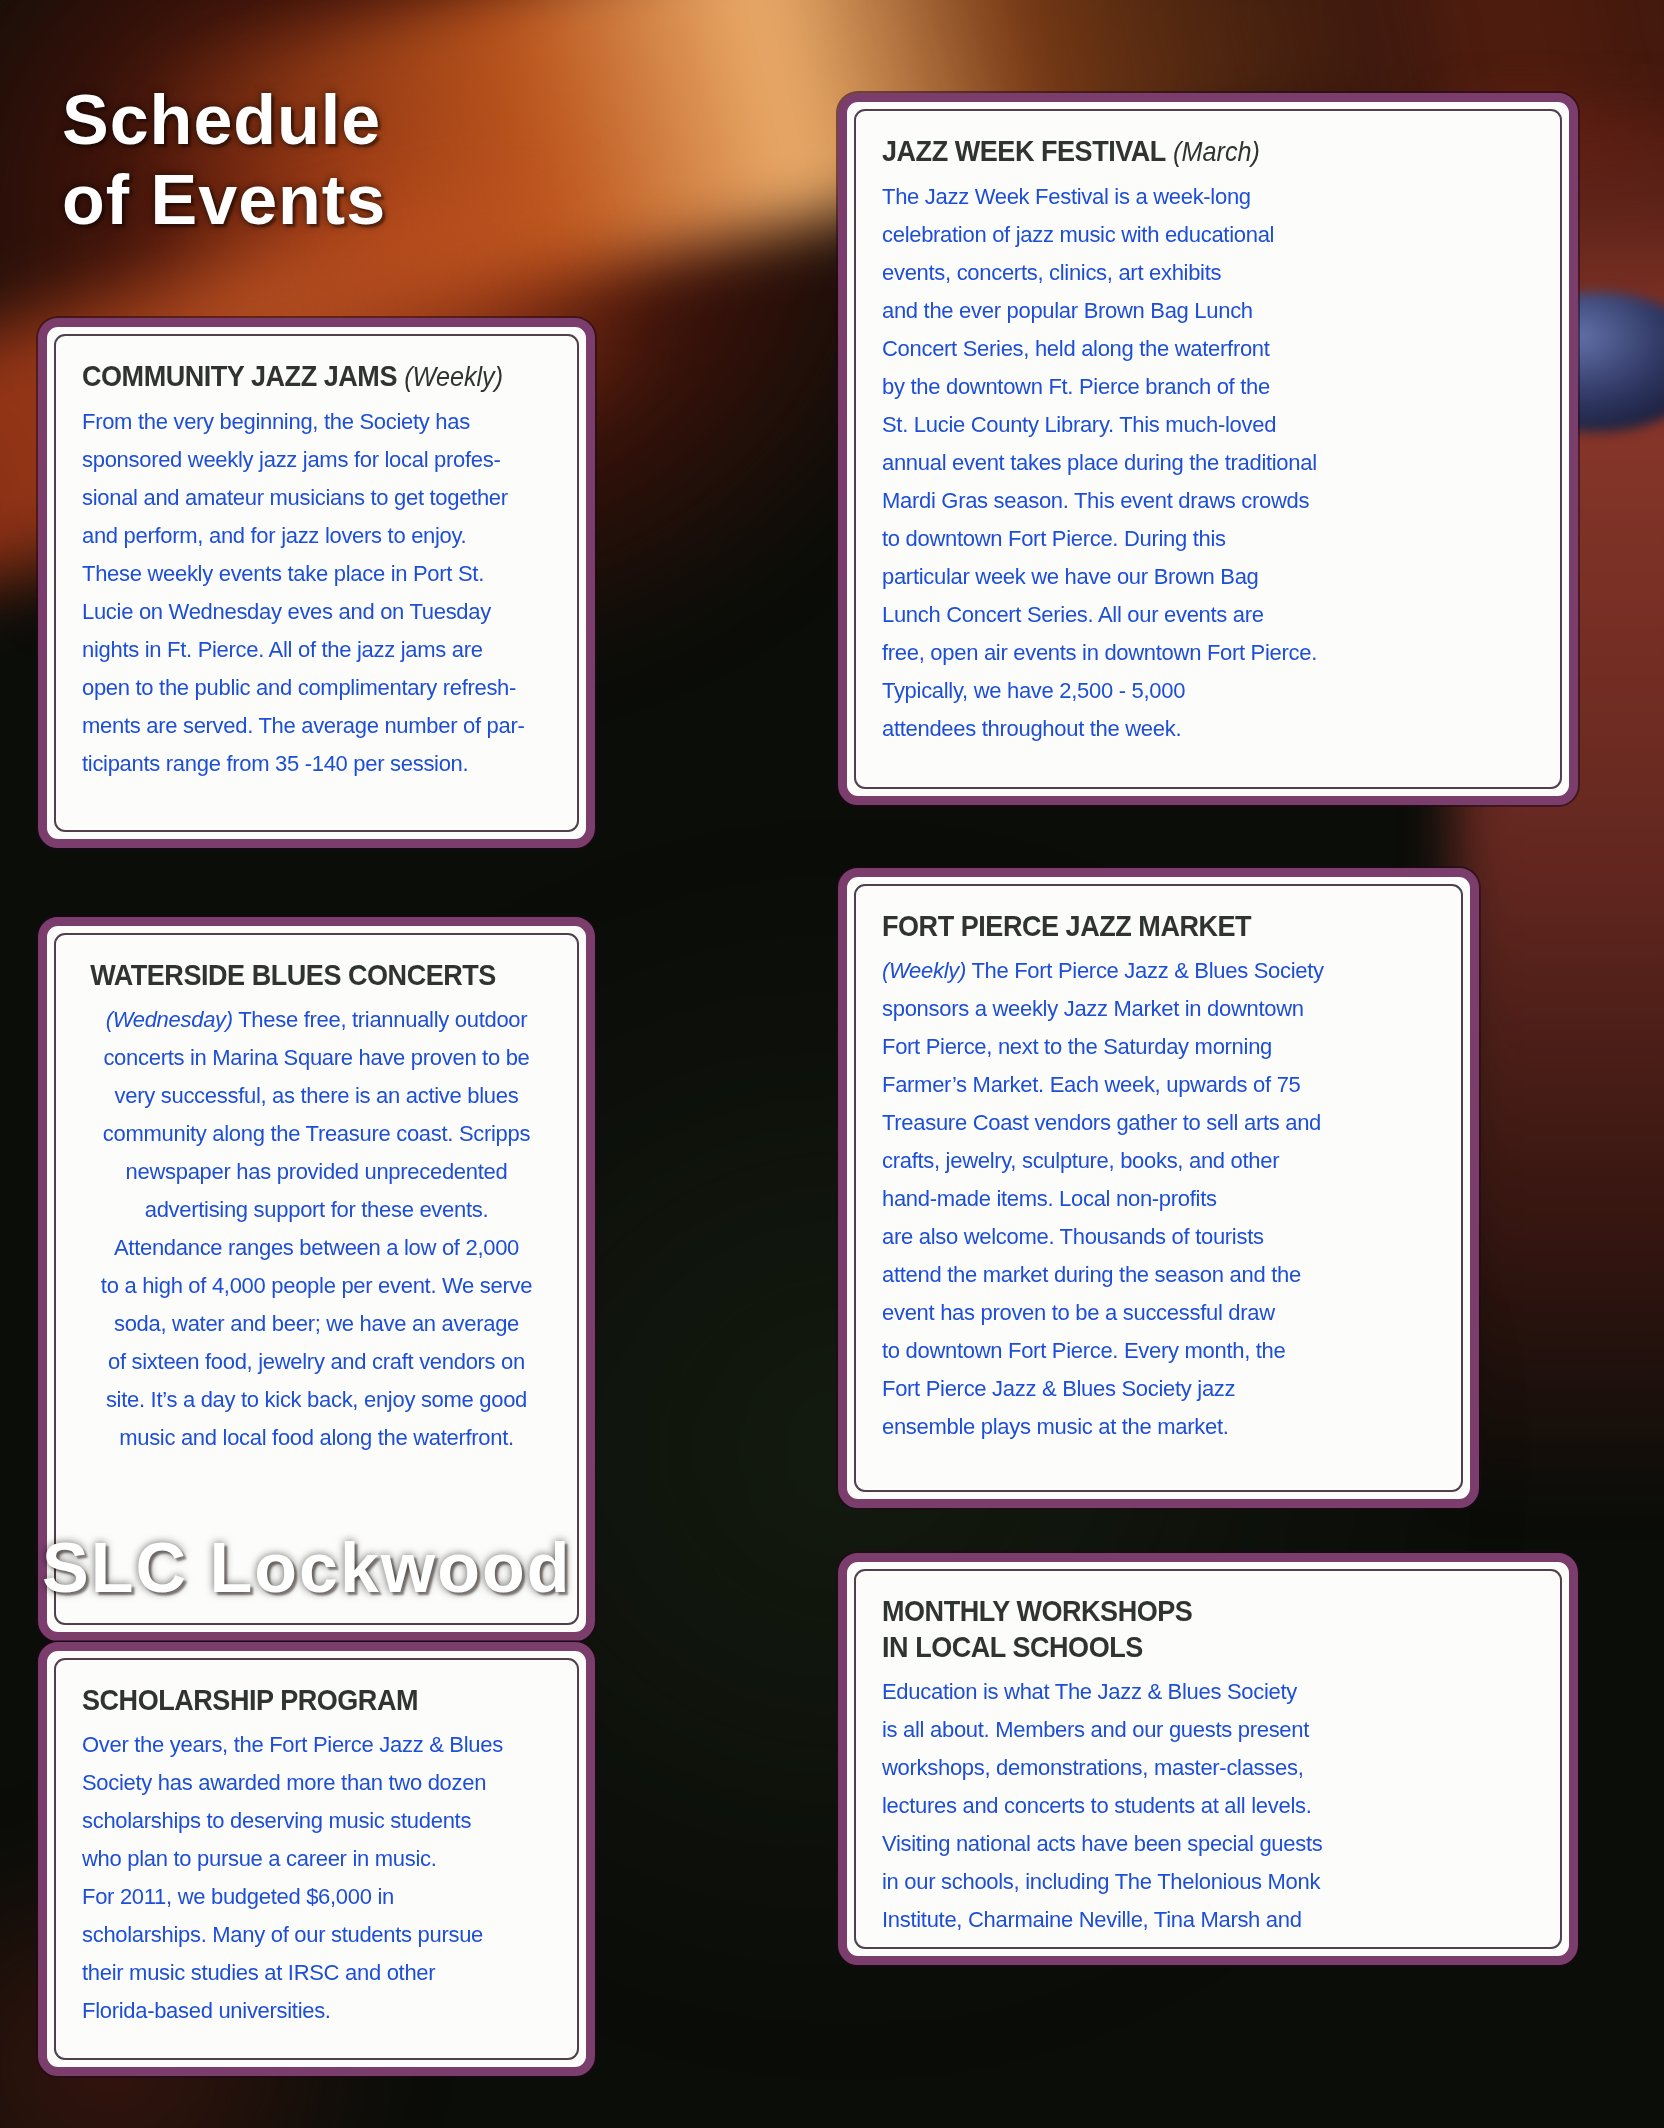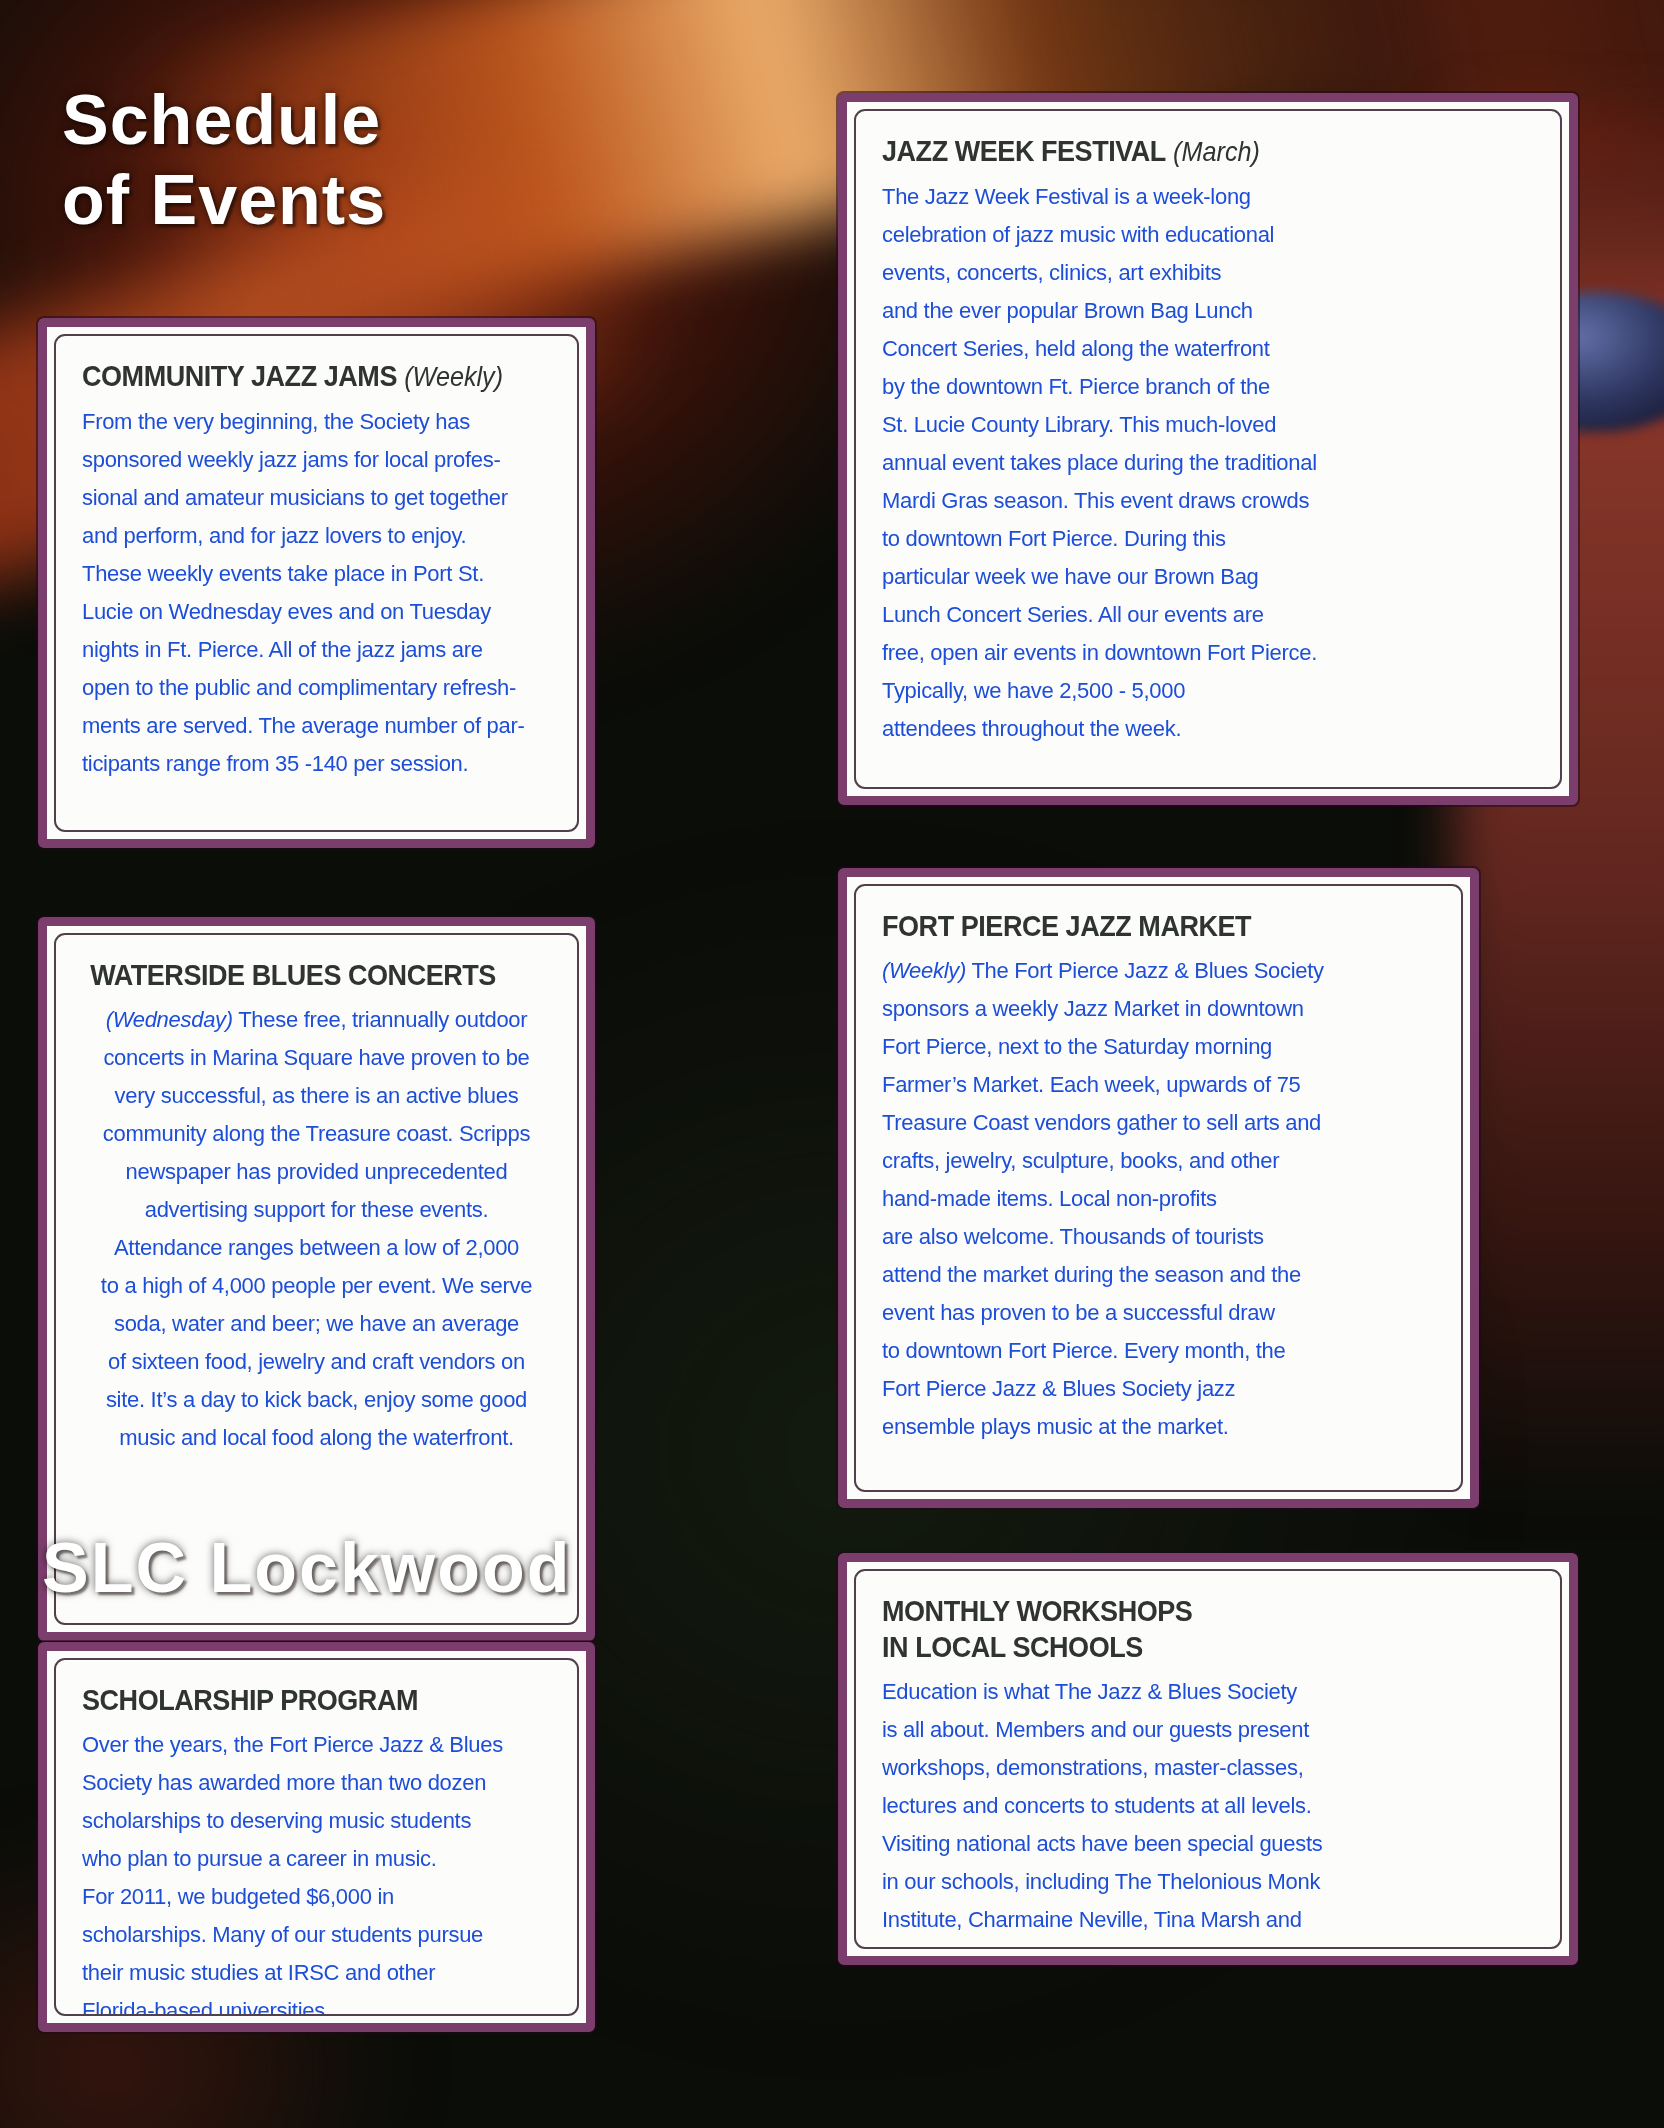--- a/index.html
+++ b/index.html
@@ -42,21 +42,21 @@
     text-shadow:0 0 8px rgba(0,0,0,.6), 3px 3px 2px rgba(25,8,4,.45);
   }
   .section-title{
     position:absolute;left:42px;top:1528px;margin:0;
     color:#ffffff;font-size:70px;font-weight:bold;letter-spacing:2px;
     text-shadow:0 0 8px rgba(0,0,0,.6), 3px 3px 2px rgba(25,8,4,.45);
   }
 
   .box{
     position:absolute;box-sizing:border-box;
-    background:#fcfcfa;border:9px solid #7b3e6c;border-radius:6px;
+    background:#fcfcfa;border:9px solid #7b3e6c;border-radius:20px;
     padding:7px;box-shadow:0 0 0 2px rgba(35,8,28,.55);
   }
   .box-inner{
     box-sizing:border-box;width:100%;height:100%;
     border:2px solid #51404c;border-radius:11px;
     padding:22px 26px;overflow:hidden;
   }
   .box h3{
     margin:0 0 8px 0;color:#2f3331;font-size:30px;line-height:36px;
     font-weight:bold;letter-spacing:-.5px;
@@ -66,21 +66,21 @@
   .qual{font-style:italic;font-weight:normal;font-size:28px;letter-spacing:0;margin-left:8px;}
   .box .body{
     margin:0;color:#1d4ed8;font-size:22px;line-height:38px;letter-spacing:-.3px;
     white-space:pre-line;
   }
   .lead{font-style:italic;}
 
   
   .b-community{left:38px;top:318px;width:557px;height:530px;}
   .b-waterside{left:38px;top:917px;width:557px;height:724px;text-align:center;}
-  .b-scholarship{left:38px;top:1642px;width:557px;height:390px;}
+  .b-scholarship{left:38px;top:1642px;width:557px;height:434px;}
   .b-jazzweek{left:838px;top:93px;width:740px;height:712px;}
   .b-market{left:838px;top:868px;width:641px;height:640px;}
   .b-workshops{left:838px;top:1553px;width:740px;height:412px;}
 </style>
 </head>
 <body>
 
 <div class="page">
   <div class="bg">
     <div class="flame-tl"></div>

